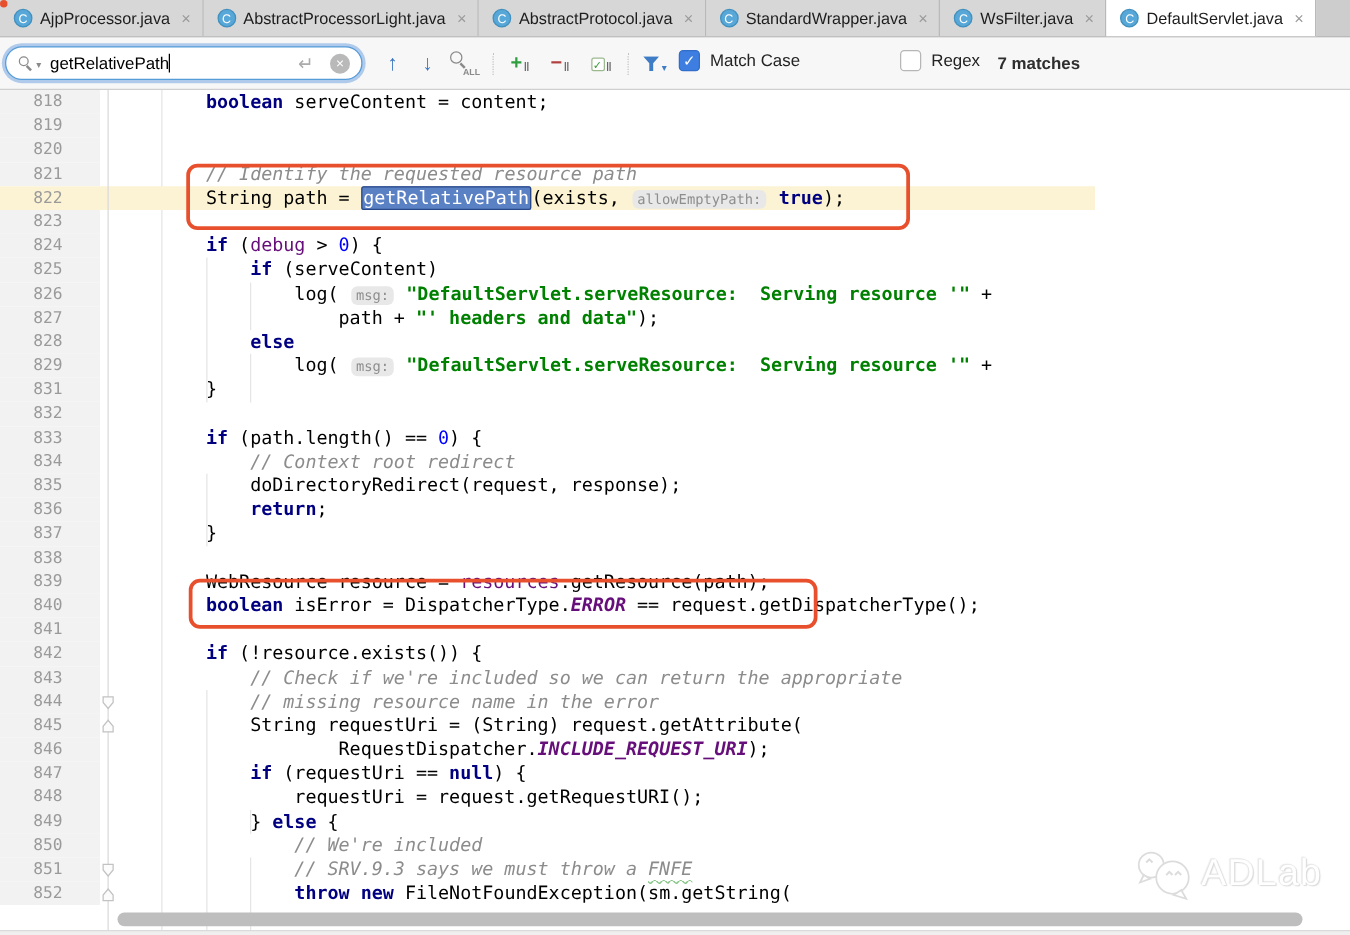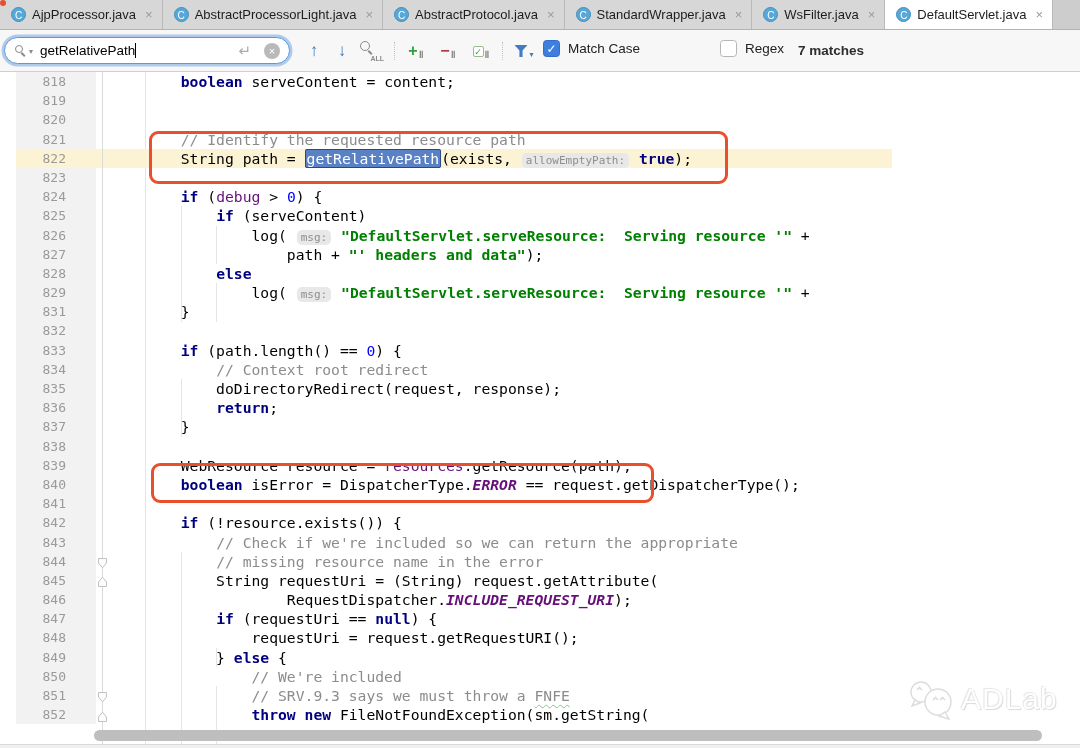--- a/index.html
+++ b/index.html
@@ -45,33 +45,33 @@
          color:#3E9E3E;font-size:9px;line-height:10px;text-align:center;box-sizing:border-box;}
   .funnel{width:13px;height:12px;background:#3E7CC6;clip-path:polygon(0 0,100% 0,62% 46%,62% 100%,38% 100%,38% 46%);}
   .fundrop{font-size:8px;color:#3E7CC6;margin:6px 0 0 2px;}
   .toggle{position:absolute;top:10px;display:flex;align-items:center;gap:8px;font-size:13.5px;color:#222;}
   .cbox{width:17px;height:17px;border-radius:3.5px;box-sizing:border-box;border:1px solid #B6B6B6;background:#fff;
         color:#fff;font-size:12px;line-height:16px;text-align:center;}
   .cbox.on{background:#3D7EE0;border-color:#316DC9;}
   .fmatches{position:absolute;top:13px;left:798px;font-size:13.5px;font-weight:bold;color:#2e2e2e;}
 
   
-  .editor{position:absolute;left:16px;top:72px;width:876px;height:676px;background:#fff;}
+  .editor{position:absolute;left:0;top:72px;width:876px;height:676px;background:#fff;}
   .guides{position:absolute;inset:0;}
   .guide{position:absolute;width:1px;background:#E5E5E5;}
   .rows{position:absolute;inset:0;}
   .row{display:flex;height:19.2px;line-height:19.2px;font-family:"DejaVu Sans Mono",monospace;font-size:14.7px;}
   .ln{width:80px;flex:none;background:#F2F2F2;color:#9A9A9A;text-align:right;padding-right:30px;
       box-sizing:border-box;font-size:13px;}
   .codel{flex:1;padding-left:14px;white-space:pre;color:#000;}
   .row.cur .ln,.row.cur .codel{background:#FBF3D3;}
   .gsep{position:absolute;left:86px;top:0;bottom:0;width:1px;background:#DADADA;}
   .kw{color:#000080;font-weight:bold;}
   .str{color:#008000;font-weight:bold;}
-  .cmt{color:#8C8C8C;}
+  .cmt{color:#8C8C8C;font-style:italic;}
   .num{color:#0000FF;}
   .fld{color:#660E7A;}
   .sfld{color:#660E7A;font-weight:bold;font-style:italic;}
   .hint{background:#E8E8E8;color:#8E8E8E;border-radius:5px;font-size:11px;padding:1px 4px;margin:0 1px;}
   .match{background:#5B81C5;color:#fff;border:1px solid #28488A;border-radius:2px;padding:0 1px;}
   .wavy{text-decoration:underline wavy #84C584;text-decoration-thickness:1px;text-underline-offset:3px;}
   .foldm{position:absolute;left:81px;width:11px;height:12px;}
 
   .annbox{position:absolute;border:3px solid #E8502D;border-radius:9px;background:transparent;}
   .hscroll{position:absolute;left:94px;top:730px;width:948px;height:11px;border-radius:6px;background:#BEBEBE;}

